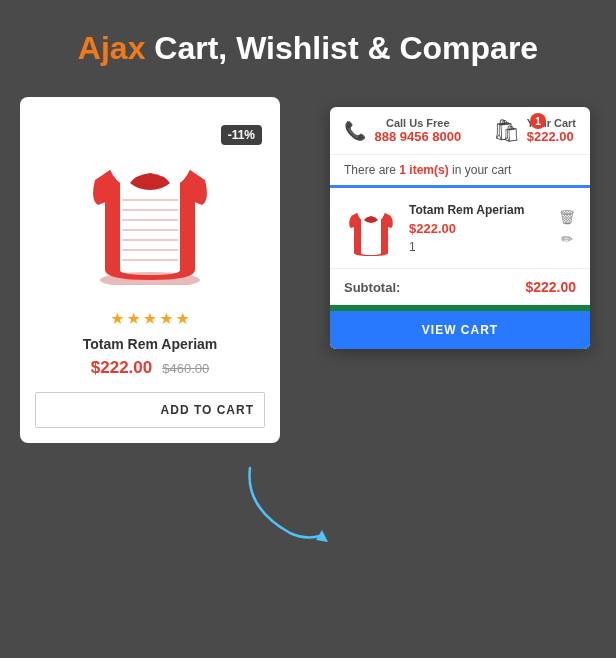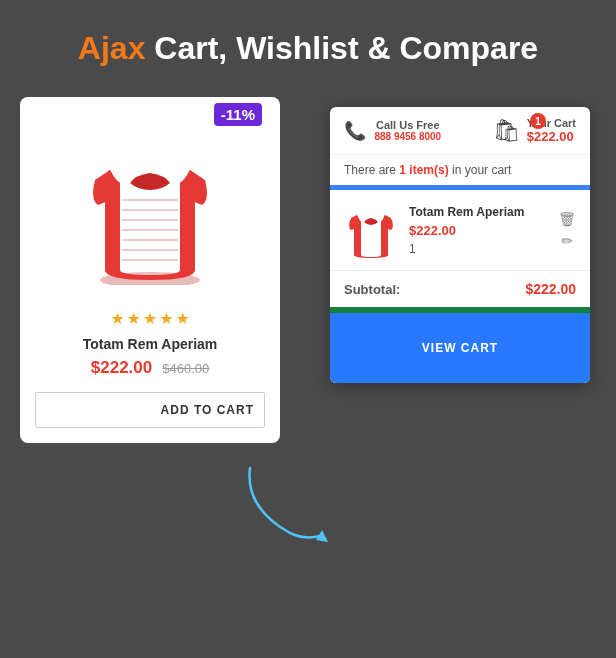--- a/index.html
+++ b/index.html
@@ -38,25 +38,25 @@
       background: #ffffff;
       border-radius: 8px;
       width: 260px;
       min-width: 260px;
       padding: 15px;
       position: relative;
     }
 
     .discount-badge {
       position: absolute;
-      top: 6px;
+      top: 28px;
       right: 18px;
-      background: #6d28d9;
+      background: #404040;
       color: #fff;
-      font-size: 15px;
+      font-size: 12px;
       font-weight: bold;
       padding: 3px 7px;
       border-radius: 4px;
       z-index: 2;
     }
 
     .product-image-container {
       display: flex;
       justify-content: center;
       align-items: center;
@@ -165,21 +165,21 @@
       color: #e63b2e;
       font-size: 18px;
     }
     .call-us-label {
       font-size: 11px;
       color: #555;
       font-weight: 600;
       text-align: center;
     }
     .call-us-number {
-      font-size: 10px;
+      font-size: 13px;
       color: #e63b2e;
       font-weight: bold;
     }
 
     .cart-icon-area {
       display: flex;
       align-items: center;
       gap: 6px;
       position: relative;
     }
@@ -210,21 +210,21 @@
     .cart-total-header {
       font-size: 13px;
       color: #e63b2e;
       font-weight: bold;
     }
 
     .cart-items-info {
       padding: 8px 14px;
       font-size: 12px;
       color: #555;
-      border-bottom: 5px solid #3b82f6;
+      border-bottom: 3px solid #3b82f6;
     }
     .cart-items-info .highlight {
       color: #e63b2e;
       font-weight: bold;
     }
 
     .cart-item-row {
       display: flex;
       align-items: center;
       padding: 10px 14px;
@@ -294,21 +294,21 @@
     }
     .view-cart-btn {
       flex: 1;
       background: #2979ff;
       color: #fff;
       font-size: 12px;
       font-weight: bold;
       letter-spacing: 1px;
       text-transform: uppercase;
       text-align: center;
-      padding: 28px;
+      padding: 12px;
       cursor: pointer;
       border: none;
     }
     .checkout-btn {
       flex: 1;
       background: #222;
       color: #fff;
       font-size: 12px;
       font-weight: bold;
       letter-spacing: 1px;

